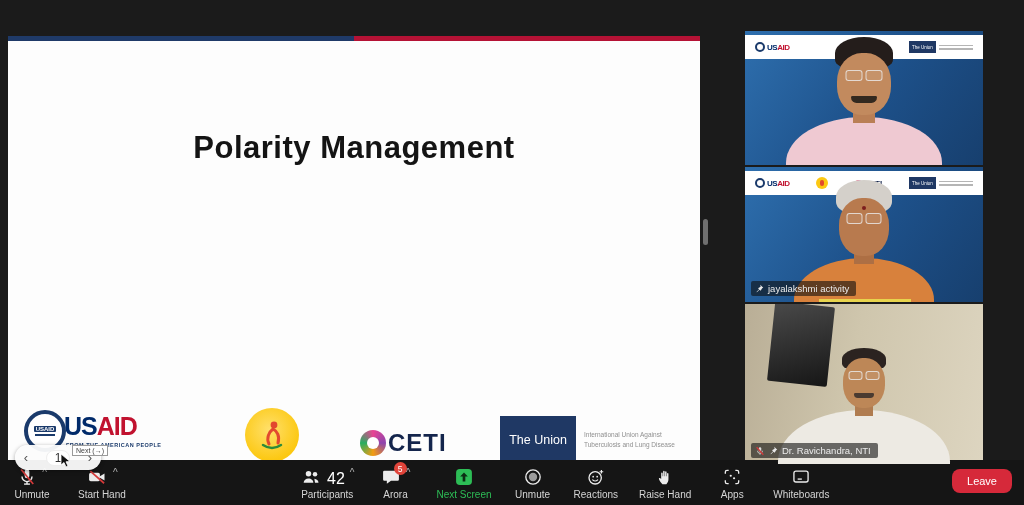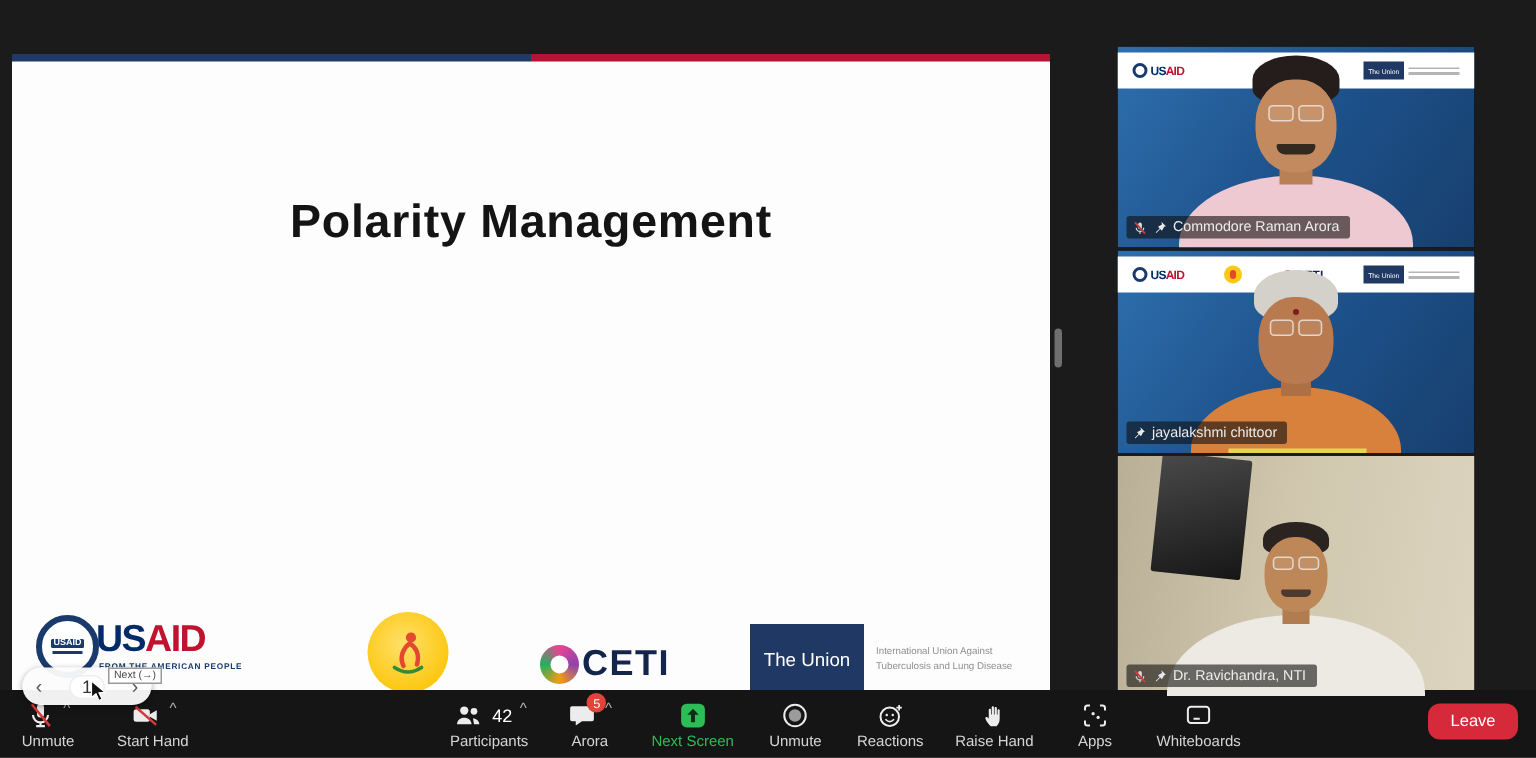--- a/index.html
+++ b/index.html
@@ -91,21 +91,21 @@
   .name-tag{position:absolute;left:6px;bottom:6px;background:rgba(15,15,15,.6);border-radius:2px;
     padding:2px 7px 2px 4px;display:flex;align-items:center;gap:4px;z-index:3;color:#ececec;font-size:9.5px;}
   .active-bar{position:absolute;left:74px;bottom:0;width:92px;height:3px;background:#e8d44d;z-index:3;}
 
   
   .toolbar{position:absolute;left:0;right:0;bottom:0;height:45px;background:#151515;}
   .tb-item{position:relative;display:flex;flex-direction:column;align-items:center;gap:2px;color:#d5d5d5;
     font-size:10px;cursor:pointer;min-width:40px;}
   .tb-iconrow{display:flex;align-items:flex-start;gap:5px;height:20px;}
   .tb-caret{color:#b5b5b5;font-size:10px;line-height:10px;margin-top:1px;}
-  .tb-count{color:#fff;font-size:12px;margin-top:3px;text-align:center;}
+  .tb-count{color:#fff;font-size:16px;margin-top:3px;text-align:center;}
   .tb-left{position:absolute;left:12px;top:7px;display:flex;gap:26px;}
   .tb-center{position:absolute;left:300px;top:7px;display:flex;gap:21px;}
   .share-label{color:#2dbd56;}
   .chat-wrap{position:relative;}
   .chat-badge{position:absolute;top:-5px;right:-6px;min-width:13px;height:13px;border-radius:7px;background:#e0443a;
     color:#fff;font-size:8.5px;display:flex;align-items:center;justify-content:center;padding:0 2px;}
   .leave-btn{position:absolute;right:12px;top:9px;background:#d6293a;color:#fff;font-size:11px;font-weight:normal;
     border:none;border-radius:8px;padding:6px 15px;cursor:pointer;}
 </style>
 </head>
@@ -197,32 +197,20 @@
       <div class="shirt" style="width:156px;height:48px;background:#efc9d2;"></div>
       <div class="neck" style="bottom:42px;width:22px;height:16px;background:#b97f55;"></div>
       <div class="hair" style="bottom:96px;width:58px;height:32px;background:#241d1b;border-radius:50% 50% 30% 30%;"></div>
       <div class="head" style="bottom:50px;width:54px;height:62px;background:#c28a5e;border-radius:46%;"></div>
       <div class="glasses" style="bottom:84px;left:50%;transform:translateX(-50%);">
         <span class="lens" style="width:17px;height:11px;"></span>
           <span class="lens" style="width:17px;height:11px;"></span>
       </div>
       <div class="mustache" style="bottom:62px;width:26px;height:7px;background:#33291f;border-radius:2px 2px 8px 8px;"></div>
     </div>
-    <div class="name-tag">
-      <svg width="10" height="10" viewBox="0 0 24 24">
-        <rect x="9" y="3" width="6" height="11" rx="3" fill="#d8d8d8"></rect>
-        <path d="M6 11.5a6 6 0 0 0 12 0" fill="none" stroke="#d8d8d8" stroke-width="2"></path>
-        <line x1="12" y1="17.5" x2="12" y2="21" stroke="#d8d8d8" stroke-width="2"></line>
-        <line x1="4" y1="3" x2="20" y2="21" stroke="#d43a3a" stroke-width="3"></line>
-      </svg>
-      <svg width="9" height="9" viewBox="0 0 24 24">
-        <path d="M14 2l8 8-3 1-4 7-3-3-7 7-1-1 7-7-3-3 7-4z" fill="#e8e8e8"></path>
-      </svg>
-      <span>Commodore Raman Arora</span>
-    </div>
   </div>
 
   <div class="tile tile2">
     <div class="tile-bg-blue"></div>
     <div class="banner">
       <div class="mini-usaid">
         <span class="mini-seal"></span>
         <span class="mini-usaid-word"><span class="us">US</span><span class="aid">AID</span></span>
       </div>
       <span class="mini-ntep"></span>
@@ -243,21 +231,21 @@
       <div class="bindi" style="bottom:92px;left:50%;transform:translateX(-50%);"></div>
       <div class="glasses" style="bottom:78px;left:50%;transform:translateX(-50%);">
         <span class="lens" style="width:16px;height:11px;"></span>
           <span class="lens" style="width:16px;height:11px;"></span>
       </div>
     </div>
     <div class="name-tag">
       <svg width="9" height="9" viewBox="0 0 24 24">
         <path d="M14 2l8 8-3 1-4 7-3-3-7 7-1-1 7-7-3-3 7-4z" fill="#e8e8e8"></path>
       </svg>
-      <span>jayalakshmi chittoor</span>
+      <span>jayalakshmi activity</span>
     </div>
     <div class="active-bar"></div>
   </div>
 
   <div class="tile tile3">
     <div class="tile-bg-room"></div>
     <div class="monitor"></div>
     <div class="person">
       <div class="shirt" style="width:172px;height:54px;background:#edeae3;"></div>
       <div class="neck" style="bottom:48px;width:18px;height:14px;background:#b07c50;"></div>

